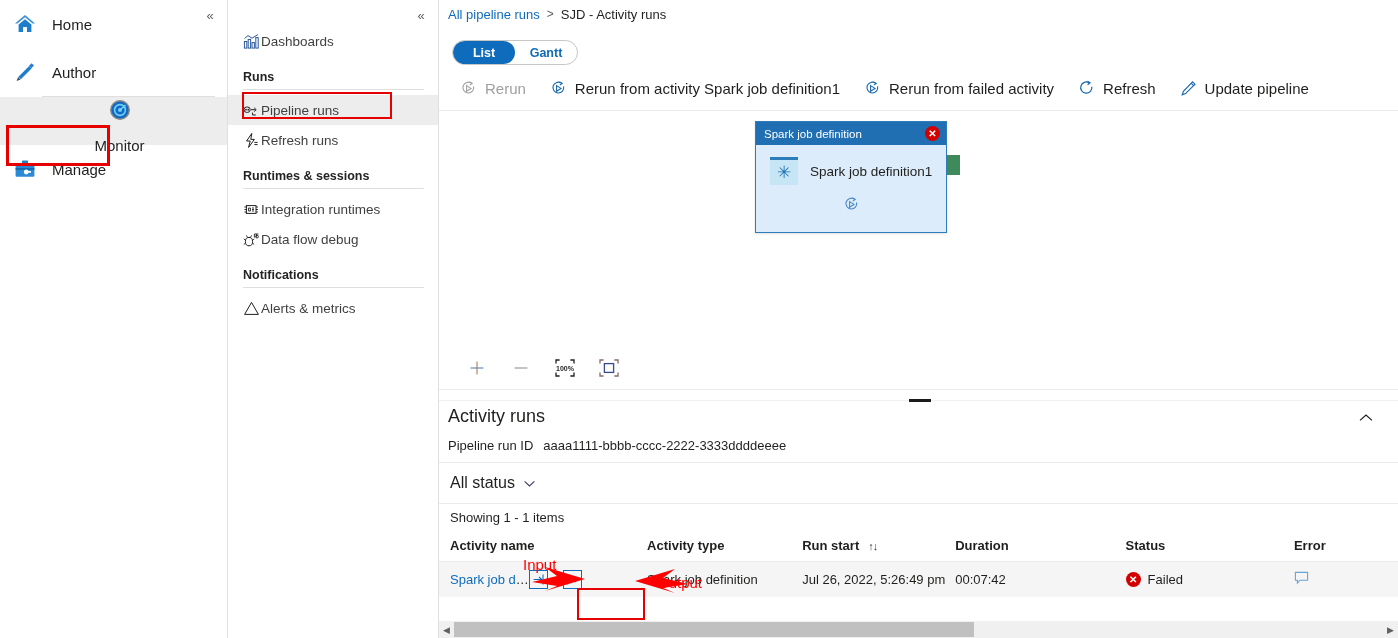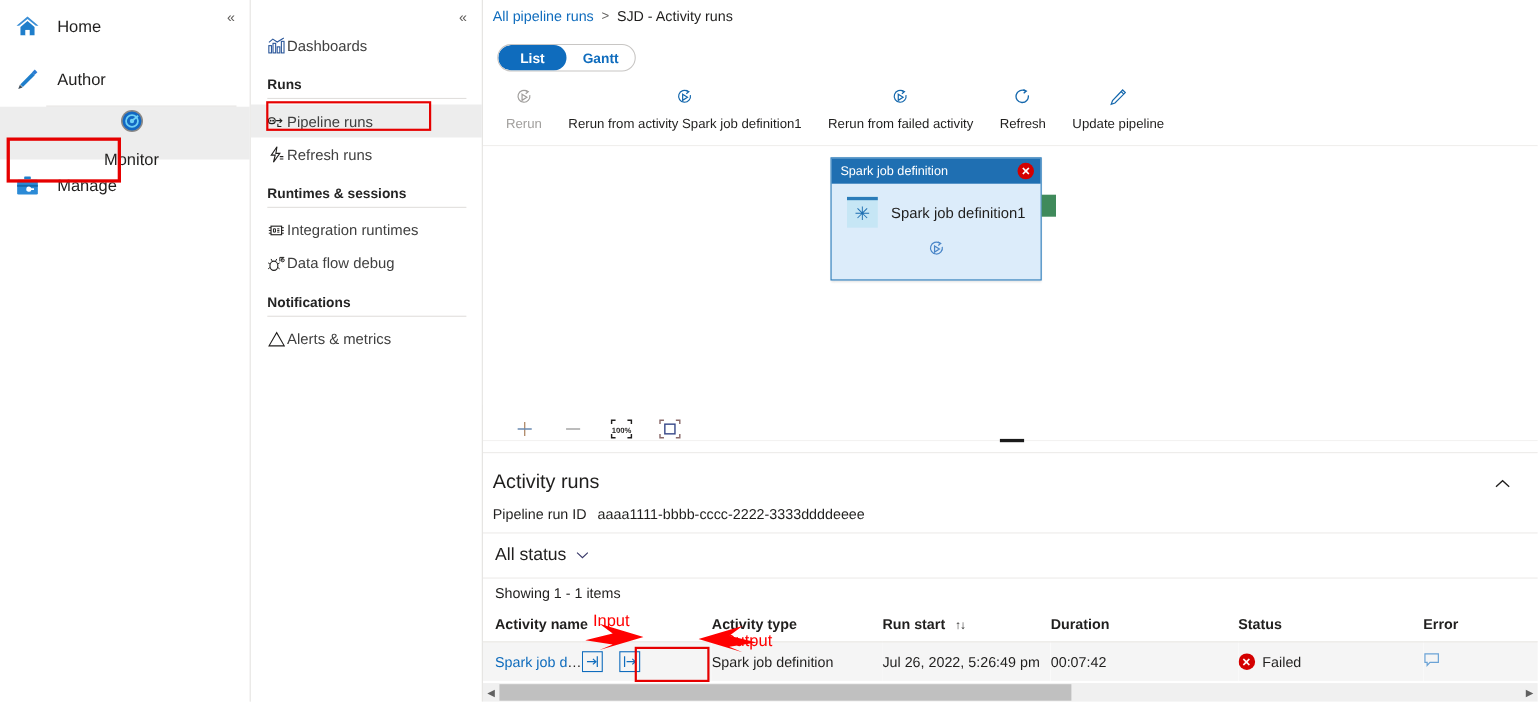--- a/index.html
+++ b/index.html
@@ -93,23 +93,22 @@
   }
   .pivot-btn.active { background: #0f6cbd; color: #fff; border-radius: 14px; }
 
   .toolbar {
     display: flex; align-items: center; gap: 0px;
     padding: 12px 0 10px 9px;
     border-bottom: 1px solid #edebe9;
   }
   .tb-btn {
     display: flex; align-items: center; gap: 8px;
-    padding: 3px 12px; font-size: 12px; color: #201f1e; cursor: pointer;
+    padding: 3px 12px; font-size: 15px; color: #201f1e; cursor: pointer;
     white-space: nowrap;
-    flex-direction: column;
   }
   .tb-btn.disabled { color: #a19f9d; cursor: default; }
   .tb-ico { width: 17px; height: 17px; flex:0 0 17px; display:flex; align-items:center; justify-content:center; }
 
   
   .canvas { position: relative; height: 235px; background: #ffffff; }
   .node {
     position: absolute; left: 316px; top: 10px;
     width: 192px; height: 112px;
     border: 1px solid #2e7dba;
@@ -179,21 +178,21 @@
     width: 15px; height: 15px; border-radius: 50%; background: #d40000; color:#fff;
     font-size: 10px; font-weight: bold; display:flex; align-items:center; justify-content:center;
   }
   .err-ico { color: #6ba3d6; font-size: 14px; cursor: pointer; }
 
   
   .anno-text {
     position: absolute; color: #ff0000; font-size: 15px;
     font-family: "Liberation Sans", sans-serif; pointer-events: none; white-space: nowrap;
   }
-  #anno-input { left: 100px; top: 556px; }
+  #anno-input { left: 84px; top: 556px; }
   #anno-output { left: 218px; top: 574px; }
   #io-highlight {
     position: absolute; left: 138px; top: 588px;
     width: 68px; height: 32px; border: 2.5px solid #e60000; pointer-events: none;
   }
   .anno-svg { position: absolute; left: 0; top: 0; width: 960px; height: 638px; pointer-events: none; }
 
   
   .hscroll { position: absolute; left: 0; bottom: 0; width: 100%; height: 17px; background: #f0f0f0; display:flex; align-items:center; }
   .hs-arrow { width: 15px; height: 17px; display:flex; align-items:center; justify-content:center; color:#606060; font-size:9px; cursor:pointer; }

